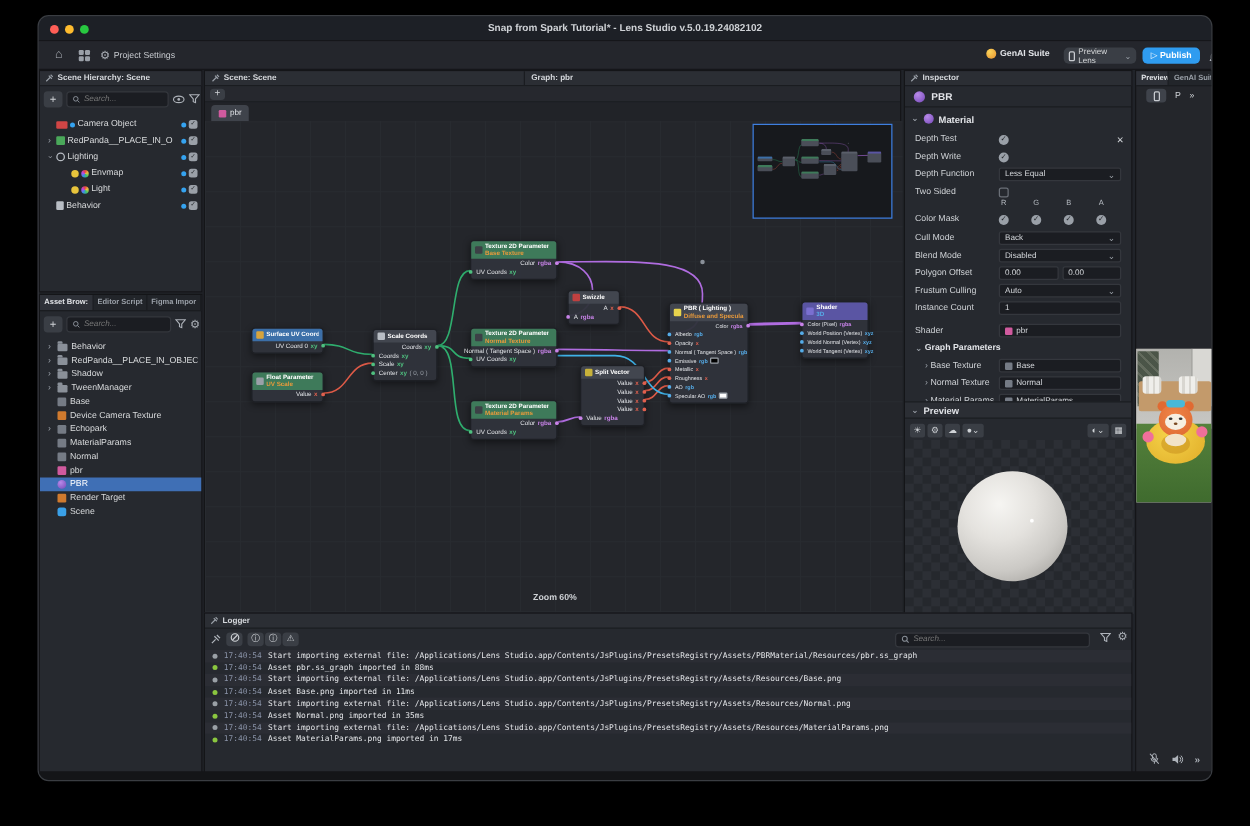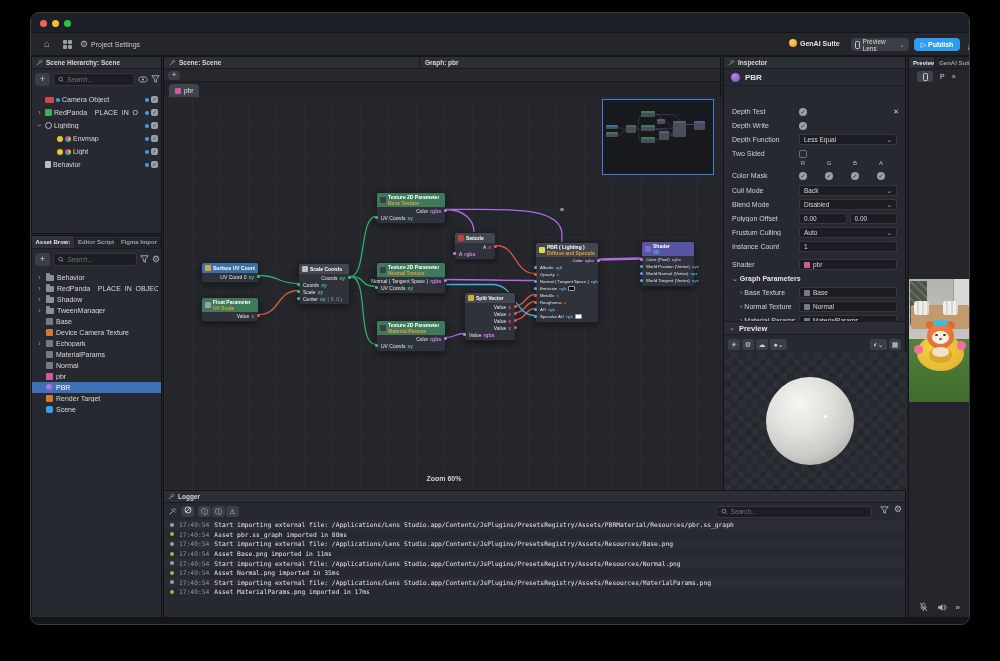--- a/index.html
+++ b/index.html
@@ -146,20 +146,21 @@
 </style>
 </head>
 <body>
 
 <div id="window">
 
   <div id="titlebar">
     <span class="tl" style="left:9px;background:#ff5f57"></span>
     <span class="tl" style="left:21px;background:#febc2e"></span>
     <span class="tl" style="left:33px;background:#28c840"></span>
+    <div id="title">Snap from Spark Tutorial* - Lens Studio v.5.0.19.24082102</div>
   </div>
 
   <div id="toolbar">
     <span class="tb-ic" style="left:13px">⌂</span>
     <span id="grid4">
         <span></span>
         <span></span>
         <span></span>
         <span></span>
       </span>
@@ -650,20 +651,25 @@
     <div class="ptitle">
       <svg class="pin" width="7" height="7" viewBox="0 0 7 7">
           <path d="M1 6 L4 3 M3 1.5 L5.5 4 M4.5.8 L6.2 2.5" stroke="#9aa0a8" stroke-width=".9" fill="none"></path>
         </svg>
       <span>Inspector</span>
     </div>
     <div id="insp-obj">
       <span class="sphere-ic"></span>
       <span>PBR</span>
     </div>
+    <div id="insp-mat">
+      <span class="caret">⌄</span>
+      <span class="sphere-ic" style="width:8px;height:8px"></span>
+      <span>Material</span>
+    </div>
 
     <div class="irow" style="top:48px">
       <span class="ilabel">Depth Test</span>
       <span class="chk">✓</span>
       <span class="xbtn">✕</span>
     </div>
     <div class="irow" style="top:62px">
       <span class="ilabel">Depth Write</span>
       <span class="chk">✓</span>
     </div>

